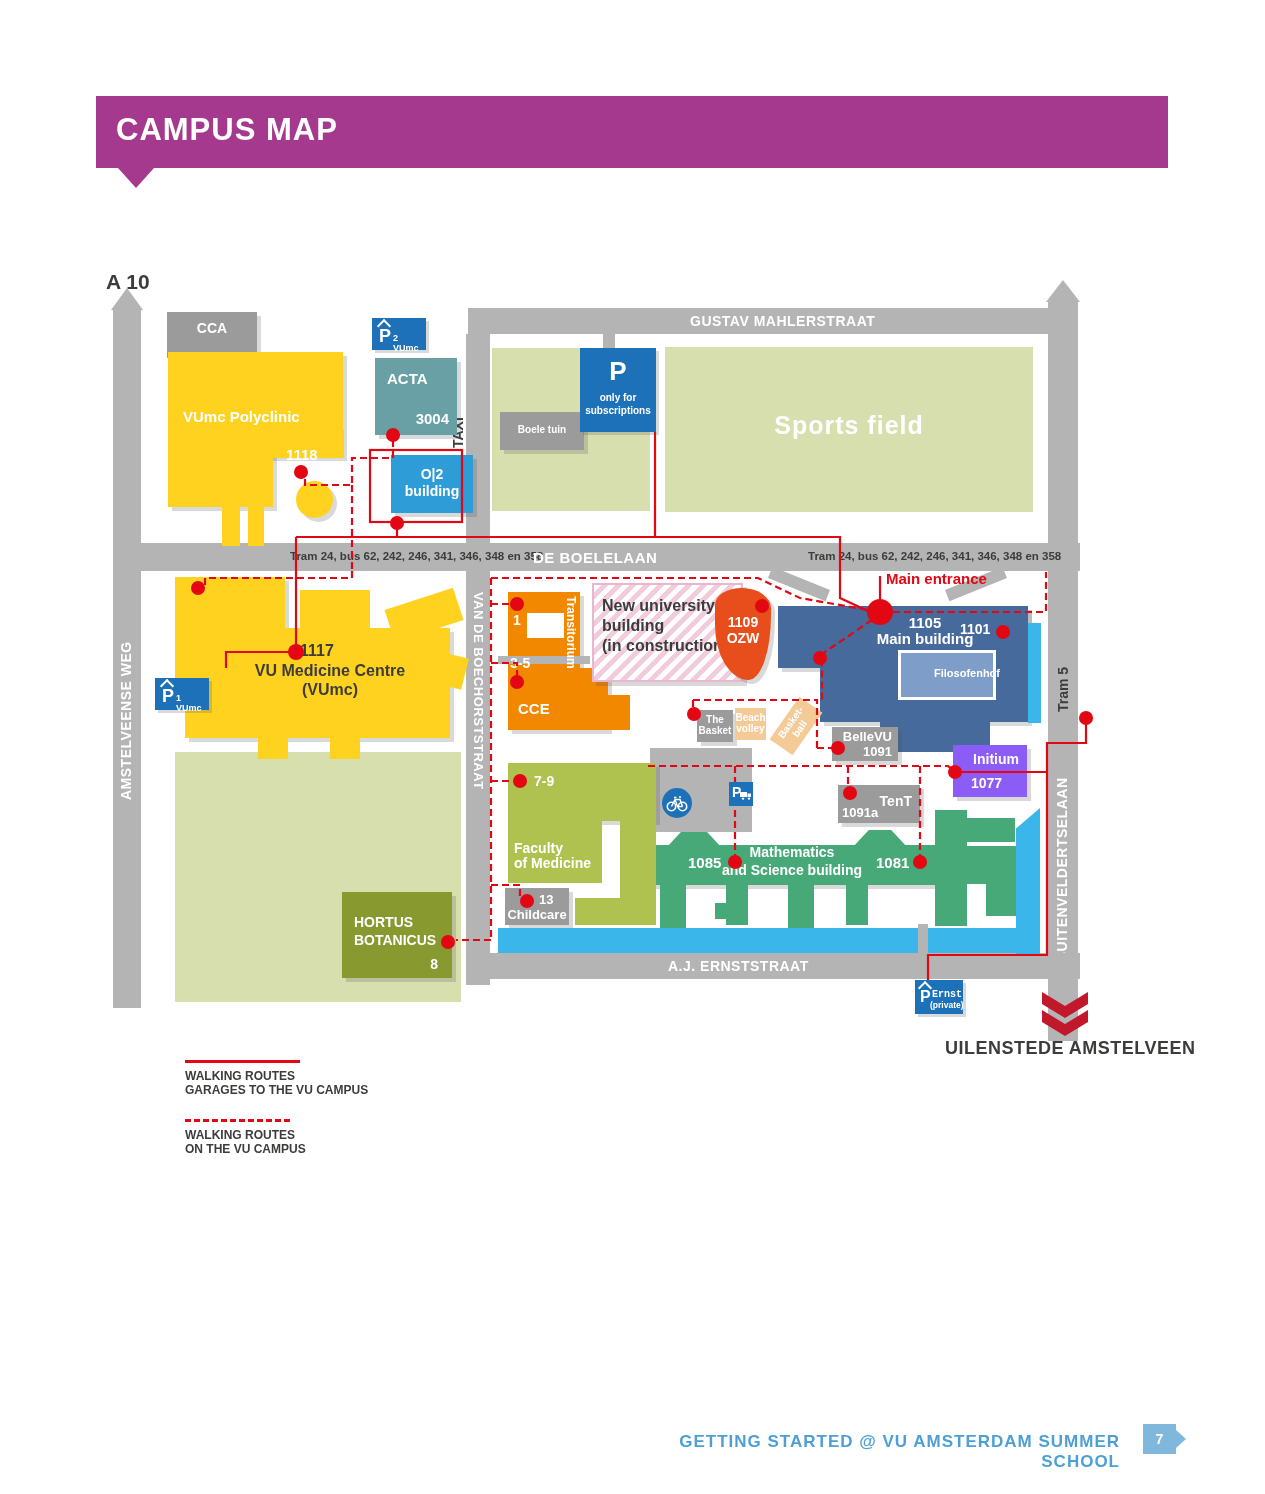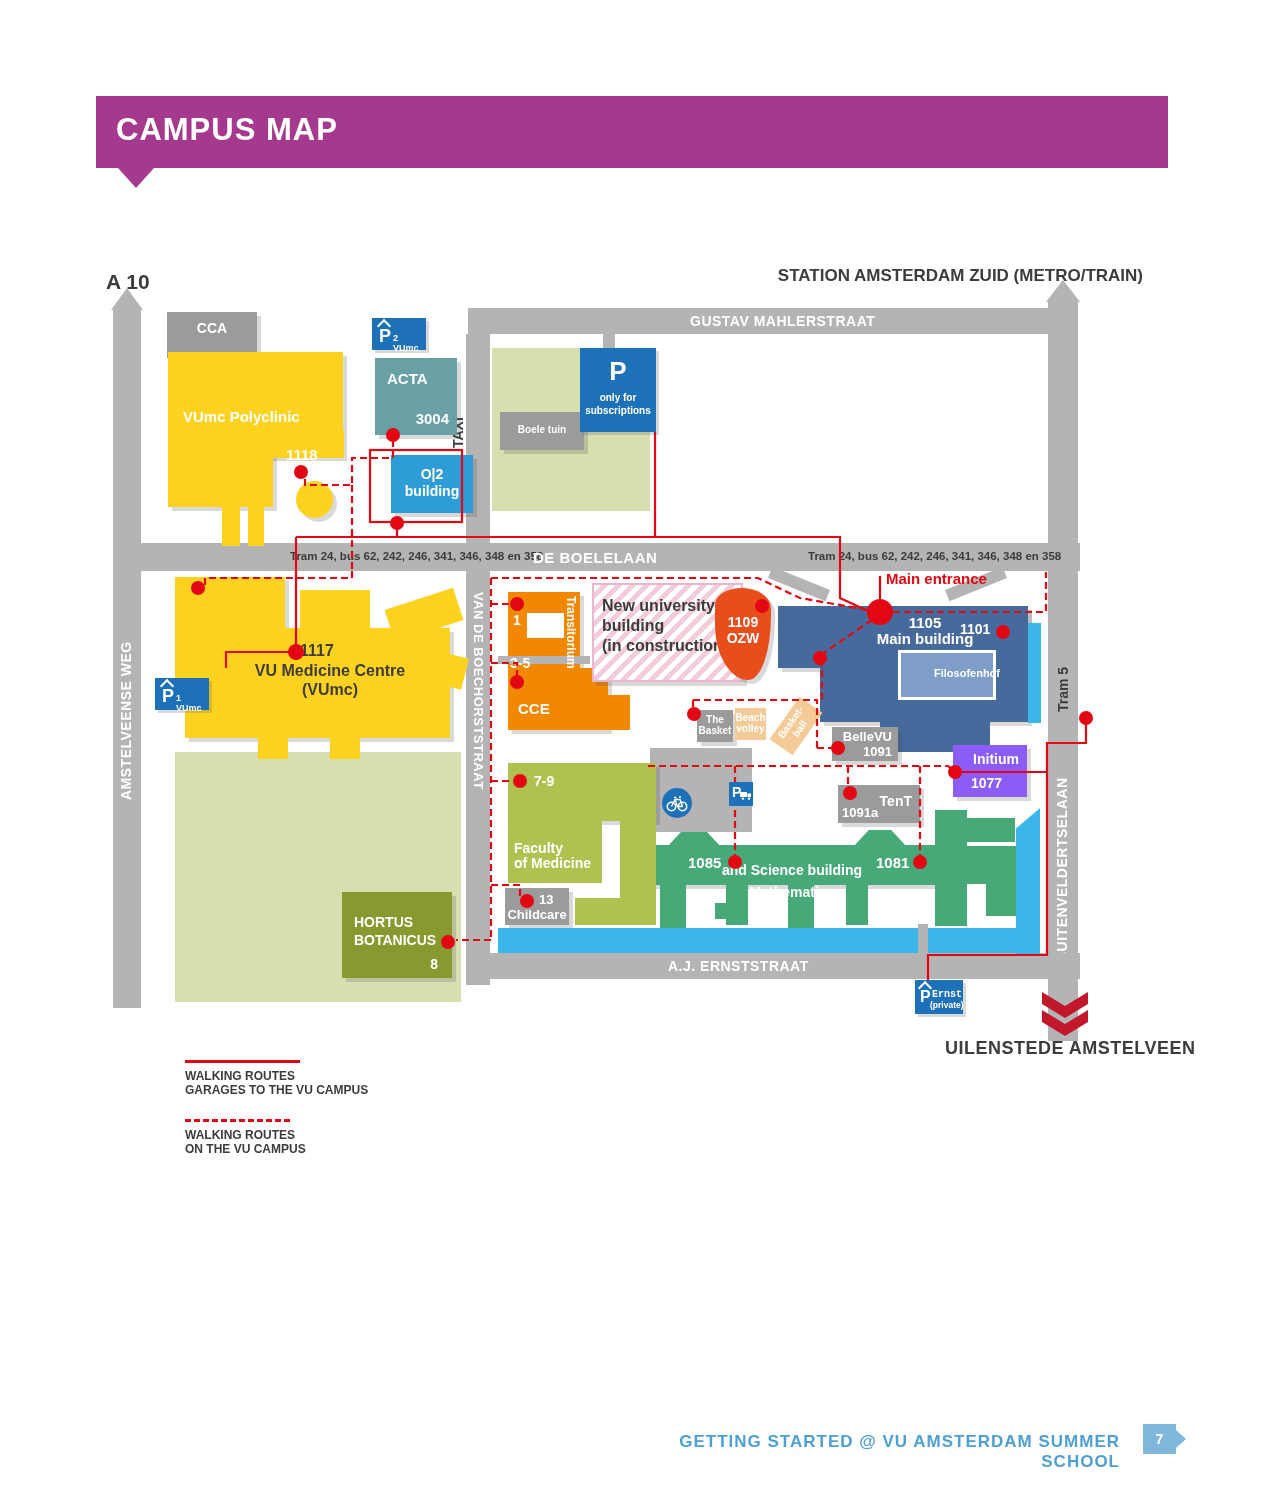--- a/index.html
+++ b/index.html
@@ -27,21 +27,20 @@
 <body>
 
 <div id="page">
 
   <div class="abs" style="left:96px;top:96px;width:1072px;height:72px;background:#A5398E;">
     <div class="wt" style="position:absolute;left:20px;top:16px;font-size:31px;letter-spacing:1px;">CAMPUS MAP</div>
   </div>
   <div class="abs" style="left:118px;top:168px;width:0;height:0;border-left:18px solid transparent;border-right:18px solid transparent;border-top:20px solid #A5398E;"></div>
 
   <div class="abs dk" style="left:106px;top:270px;font-size:21px;">A 10</div>
-  <div class="abs dk" style="left:760px;top:266px;width:383px;font-size:17px;text-align:right;">STATION AMSTERDAM ZUID (METRO/TRAIN)</div>
 
   <div class="road" style="left:113px;top:308px;width:28px;height:700px;"></div>
   <div class="abs" style="left:111px;top:288px;width:0;height:0;border-left:16px solid transparent;border-right:16px solid transparent;border-bottom:22px solid #B4B4B4;"></div>
   <div class="abs wt rotup" style="left:118px;top:800px;font-size:14px;letter-spacing:.5px;">AMSTELVEENSE WEG</div>
 
   <div class="road" style="left:1048px;top:300px;width:30px;height:270px;"></div>
   <div class="abs" style="left:1046px;top:280px;width:0;height:0;border-left:17px solid transparent;border-right:17px solid transparent;border-bottom:22px solid #B4B4B4;"></div>
 
   <div class="road" style="left:468px;top:308px;width:596px;height:26px;"></div>
   <div class="abs wt" style="left:690px;top:313px;font-size:14px;letter-spacing:.5px;">GUSTAV MAHLERSTRAAT</div>
@@ -64,20 +63,23 @@
   <div class="road" style="left:478px;top:953px;width:602px;height:26px;"></div>
   <div class="abs wt" style="left:668px;top:958px;font-size:14px;letter-spacing:.5px;">A.J. ERNSTSTRAAT</div>
 
   <div class="road" style="left:768px;top:578px;width:62px;height:12px;transform:rotate(22deg);"></div>
   <div class="road" style="left:945px;top:578px;width:62px;height:12px;transform:rotate(-22deg);"></div>
   <div class="road" style="left:603px;top:334px;width:12px;height:14px;"></div>
   <div class="road" style="left:918px;top:924px;width:10px;height:30px;z-index:4;"></div>
   <div class="road" style="left:498px;top:656px;width:92px;height:8px;z-index:4;"></div>
 
   <div class="flat" style="left:492px;top:348px;width:158px;height:163px;background:#D8DFAE;"></div>
+  <div class="flat" style="left:665px;top:347px;width:368px;height:165px;background:#D8DFAE;">
+    <div class="wt c" style="position:absolute;left:0;right:0;top:64px;font-size:25px;letter-spacing:1px;">Sports field</div>
+  </div>
   <div class="flat" style="left:175px;top:752px;width:286px;height:250px;background:#D8DFAE;"></div>
 
   <div class="bld z3" style="left:167px;top:312px;width:90px;height:46px;background:#9C9B9B;">
     <div class="wt c" style="position:absolute;left:0;right:0;top:8px;font-size:14px;">CCA</div>
   </div>
 
   <div class="bld z3" style="left:168px;top:352px;width:175px;height:105px;background:#FFD220;"></div>
   <div class="bld z3" style="left:168px;top:430px;width:105px;height:77px;background:#FFD220;"></div>
   <div class="flat z3" style="left:270px;top:430px;width:74px;height:28px;background:#FFD220;"></div>
   <div class="flat z3" style="left:222px;top:500px;width:18px;height:46px;background:#FFD220;"></div>
@@ -216,21 +218,21 @@
   <div class="flat z3" style="left:660px;top:885px;width:26px;height:56px;background:#47A878;"></div>
   <div class="flat z3" style="left:726px;top:885px;width:22px;height:40px;background:#47A878;"></div>
   <div class="flat z3" style="left:788px;top:885px;width:26px;height:56px;background:#47A878;"></div>
   <div class="flat z3" style="left:846px;top:885px;width:22px;height:40px;background:#47A878;"></div>
   <div class="flat z3" style="left:715px;top:903px;width:28px;height:16px;background:#47A878;"></div>
   <div class="flat z3" style="left:935px;top:810px;width:32px;height:116px;background:#47A878;"></div>
   <div class="flat z3" style="left:902px;top:846px;width:118px;height:38px;background:#47A878;"></div>
   <div class="flat z3" style="left:965px;top:818px;width:50px;height:24px;background:#47A878;"></div>
   <div class="flat z3" style="left:986px;top:882px;width:34px;height:34px;background:#47A878;"></div>
   <div class="abs wt z4" style="left:688px;top:854px;font-size:15px;">1085</div>
-  <div class="abs wt z4 c" style="left:712px;top:884px;width:160px;font-size:14px;">Mathematics</div>
+  <div class="abs wt z4 c" style="left:712px;top:844px;width:160px;font-size:14px;">Mathematics</div>
   <div class="abs wt z4 c" style="left:712px;top:862px;width:160px;font-size:14px;">and Science building</div>
   <div class="abs wt z4" style="left:876px;top:854px;font-size:15px;">1081</div>
 
   <div class="bld z3" style="left:508px;top:763px;width:148px;height:58px;background:#AFC250;"></div>
   <div class="flat z3" style="left:508px;top:763px;width:94px;height:120px;background:#AFC250;"></div>
   <div class="flat z3" style="left:620px;top:763px;width:36px;height:162px;background:#AFC250;"></div>
   <div class="flat z3" style="left:575px;top:898px;width:81px;height:27px;background:#AFC250;"></div>
   <div class="abs wt z4" style="left:534px;top:773px;font-size:14px;">7-9</div>
   <div class="abs wt z4" style="left:514px;top:840px;font-size:14px;">Faculty</div>
   <div class="abs wt z4" style="left:514px;top:855px;font-size:14px;">of Medicine</div>

